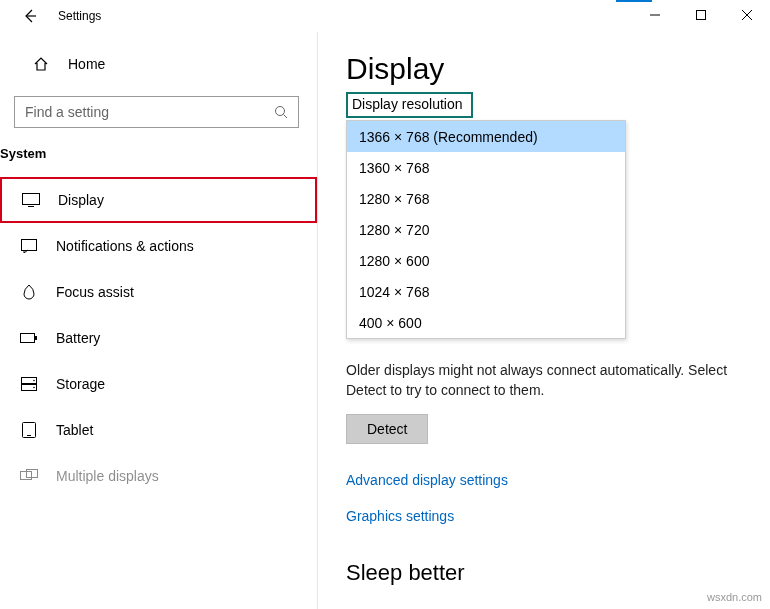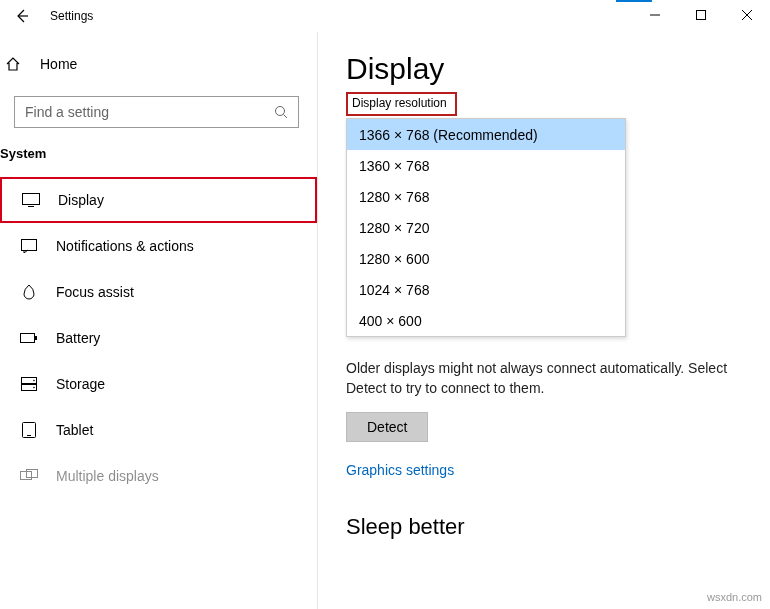--- a/index.html
+++ b/index.html
@@ -1,33 +1,33 @@
 <!DOCTYPE html>
 <html><head>
   <meta charset="utf-8">
   <style>
     * { margin: 0; padding: 0; box-sizing: border-box; font-family: "Segoe UI", Arial, sans-serif; }
     body { width: 770px; height: 609px; background: #fff; overflow: hidden; position: relative; font-size: 14px; color: #000; }
-    .titlebar { height: 32px; display: flex; align-items: center; padding-left: 12px; }
+    .titlebar { height: 32px; display: flex; align-items: center; padding-left: 20px; }
     .titlebar .back { width: 20px; display: flex; align-items: center; justify-content: center; margin-right: 18px; }
     .titlebar .title { font-size: 12px; }
     .win-controls { position: absolute; top: 0; right: 0; display: flex; }
     .win-btn { width: 46px; height: 30px; display: flex; align-items: center; justify-content: center; }
     .tab-accent { position: absolute; top: 0; right: 118px; width: 36px; height: 2px; background: #0078d4; }
     .layout { display: flex; height: calc(100% - 32px); }
     .sidebar { width: 318px; border-right: 1px solid #e6e6e6; padding-top: 12px; }
-    .home-row { display: flex; align-items: center; height: 40px; padding-left: 4px; gap: 18px; }
+    .home-row { display: flex; align-items: center; height: 40px; padding-left: 32px; gap: 18px; }
     .search-box { margin: 12px 18px 18px 14px; height: 32px; border: 1px solid #999; display: flex; align-items: center; padding: 0 10px; justify-content: space-between; color: #666; }
     .section-label { font-weight: 600; font-size: 13px; margin-bottom: 16px; }
     .nav-item { display: flex; align-items: center; height: 46px; padding-left: 20px; gap: 18px; font-size: 14px; }
     .nav-item.selected { border: 2px solid #d4001a; }
     .nav-icon { width: 18px; height: 18px; display: flex; align-items: center; justify-content: center; }
     .main { flex: 1; padding: 20px 28px 0 28px; position: relative; overflow: hidden; }
     .h1 { font-size: 30px; font-weight: 400; margin-bottom: 6px; }
-    .label-box { display: inline-block; border: 2px solid #b91c1c; padding: 2px 8px 4px 4px; font-size: 12px; margin-bottom: 2px; }
+    .label-box { display: inline-block; border: 2px solid #0f766e; padding: 2px 8px 4px 4px; font-size: 14px; margin-bottom: 2px; }
     .dropdown { width: 280px; border: 1px solid #ccc; box-shadow: 1px 2px 4px rgba(0,0,0,0.15); background: #fff; }
     .dropdown-item { height: 31px; display: flex; align-items: center; padding-left: 12px; font-size: 14px; }
     .dropdown-item.sel { background: #b3dbff; }
     .body-text { margin-top: 22px; font-size: 14px; color: #222; line-height: 1.4; }
     .btn { display: inline-block; margin-top: 14px; background: #ccc; border: 1px solid #bbb; padding: 6px 20px; font-size: 14px; }
     .link { color: #0067c0; font-size: 14px; margin-top: 28px; display: block; }
     .h2 { font-size: 22px; font-weight: 400; margin-top: 36px; }
     .watermark { position: absolute; bottom: 6px; right: 8px; font-size: 11px; color: #999; }
     svg { display: block; }
   </style>
@@ -159,18 +159,19 @@
       <div class="dropdown-item sel">1366 × 768 (Recommended)</div>
       <div class="dropdown-item">1360 × 768</div>
       <div class="dropdown-item">1280 × 768</div>
       <div class="dropdown-item">1280 × 720</div>
       <div class="dropdown-item">1280 × 600</div>
       <div class="dropdown-item">1024 × 768</div>
       <div class="dropdown-item">400 × 600</div>
     </div>
     <div class="body-text">Older displays might not always connect automatically. Select Detect to try to connect to them.</div>
     <div class="btn">Detect</div>
+    <a class="link">Advanced display settings</a>
     <a class="link" style="margin-top:20px">Graphics settings</a>
     <div class="h2">Sleep better</div>
   </div>
 </div>
 
 <div class="watermark">wsxdn.com</div>
 
 </body></html>

